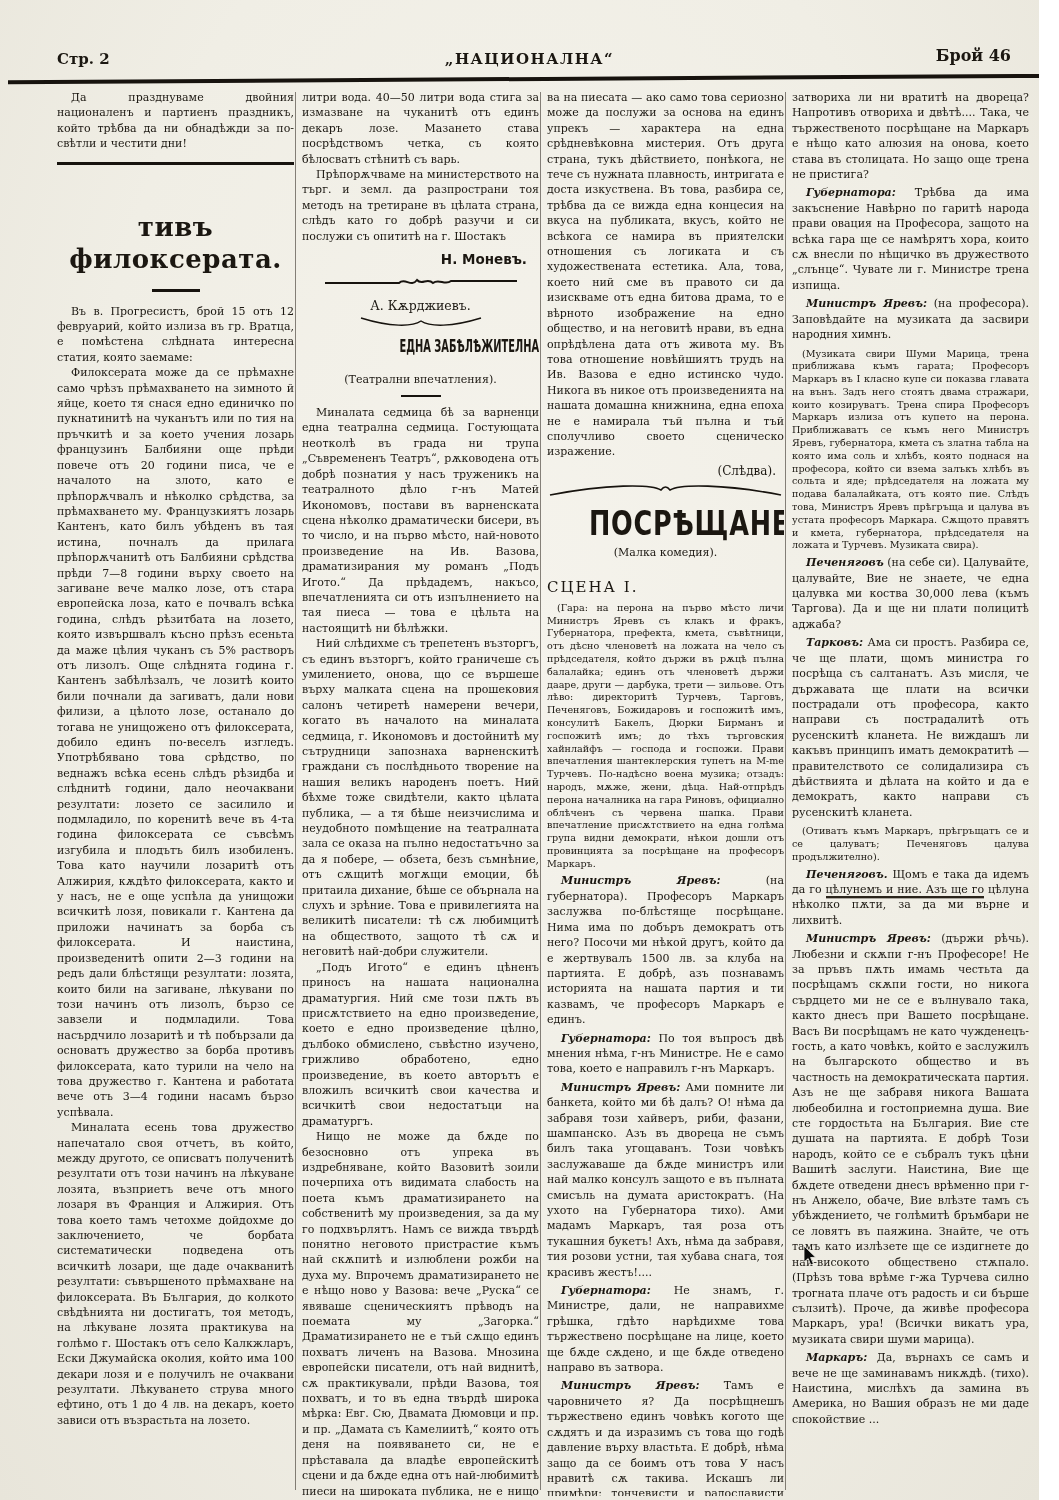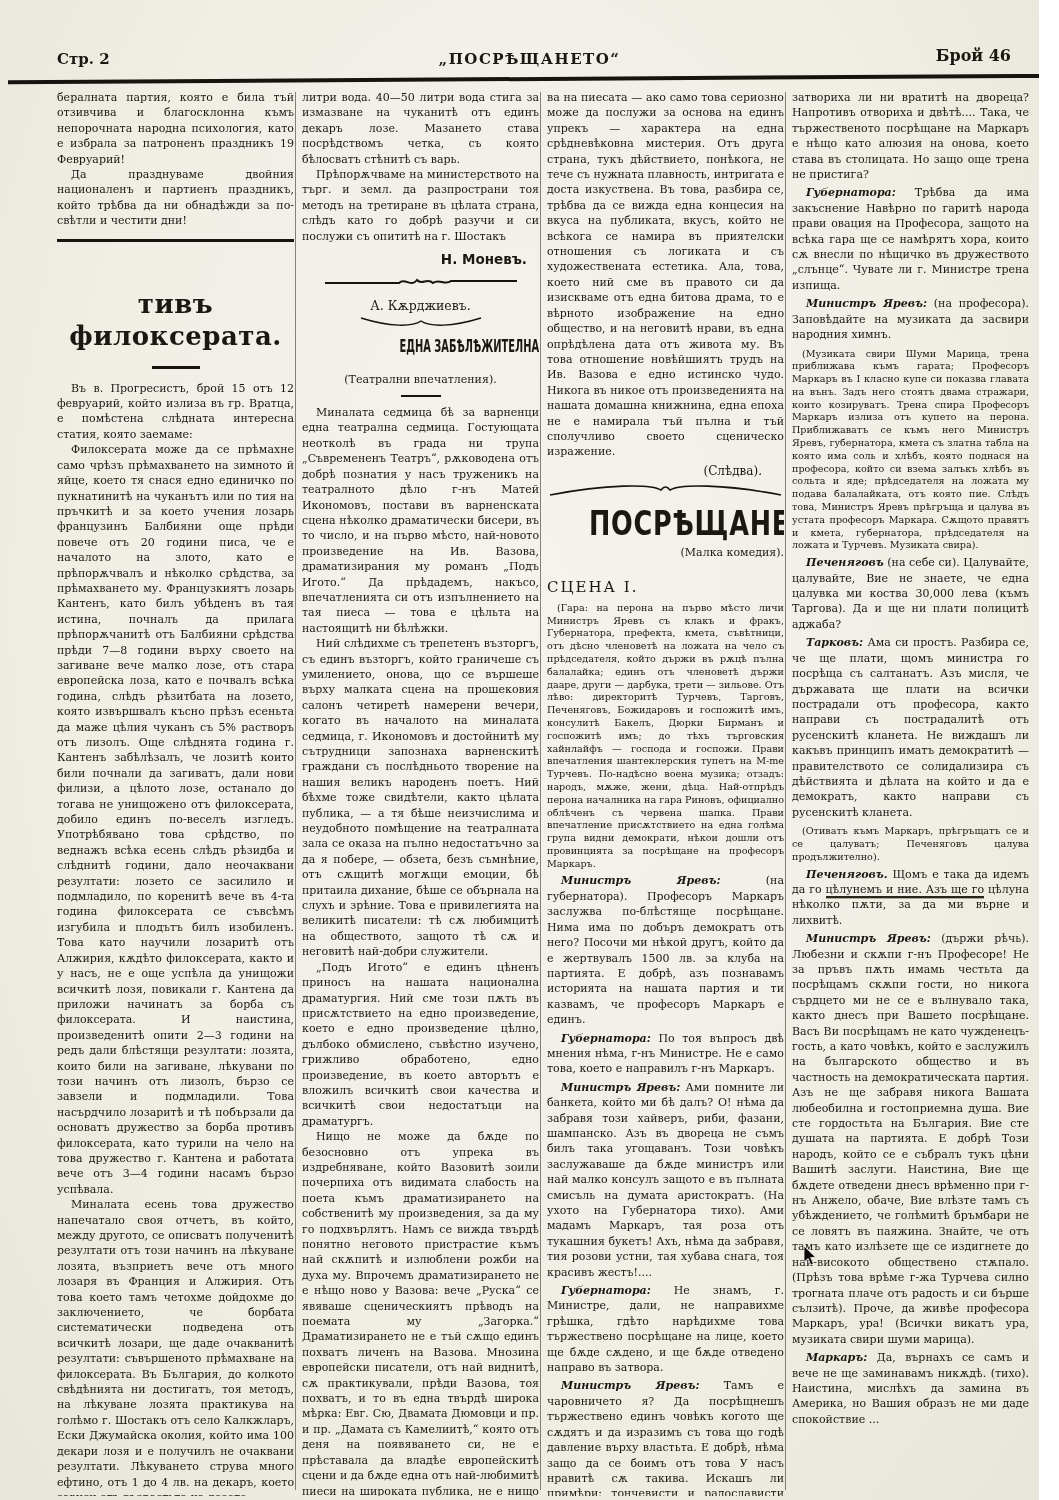--- a/index.html
+++ b/index.html
@@ -31,46 +31,45 @@
   .sig{font:bold 13.5px/18px "DejaVu Sans",sans-serif;text-align:right;padding-right:12px;
     margin:6px 0 2px;text-indent:0;}
   .flourish{display:block;margin:6px auto 2px;}
   .byline{text-align:center;font:12.5px/16px "DejaVu Serif",serif;margin:8px 0 0;text-indent:0;}
   .brace-svg{display:block;margin:2px auto 0;}
   .a2title{text-align:center;margin:6px 0 2px;white-space:nowrap;text-indent:0;}
   .a2title span{display:inline-block;transform:scaleX(.58);transform-origin:center;
     font:bold 17px/20px "DejaVu Sans",sans-serif;}
   .a2sub{text-align:center;font:11px/14px "DejaVu Serif",serif;margin:17px 0 0;text-indent:0;}
   .short-div{width:40px;height:2px;background:#17130e;margin:8px auto 8px;}
-  .sledva{text-align:right;padding-right:22px;font:12px/18px "DejaVu Serif",serif;
+  .sledva{text-align:right;padding-right:8px;font:12px/18px "DejaVu Serif",serif;
     text-indent:0;margin-top:2px;}
   .playtitle{text-align:center;margin:6px 0 0;white-space:nowrap;text-indent:0;}
   .playtitle span{display:inline-block;transform:scaleX(.75);transform-origin:center;
     font:bold 34px/38px "DejaVu Sans",sans-serif;letter-spacing:1px;}
-  .comedy{text-align:right;font:11px/14px "DejaVu Serif",serif;margin:4px 0 0;text-indent:0;}
+  .comedy{text-align:center;font:11px/14px "DejaVu Serif",serif;margin:4px 0 0;text-indent:0;}
   .scene{font:15px/18px "DejaVu Serif",serif;letter-spacing:2px;
     margin:18px 0 6px;text-indent:0;}
   .cursor{position:absolute;left:803px;top:1246px;width:14px;height:21px;}
 </style>
 </head>
 <body>
 
 <div class="page">
 
   <div class="hdr-left">Стр. 2</div>
-  <div class="hdr-center">„ПОСРѢЩАНЕТО“</div>
+  <div class="hdr-center">„НАЦИОНАЛНА“</div>
   <div class="hdr-right">Брой 46</div>
   <div class="hdr-rule"></div>
 
   <div class="vrule" style="left:295px"></div>
   <div class="vrule" style="left:540px"></div>
   <div class="vrule" style="left:785px"></div>
 
   <div class="col" id="c1">
-    <p class="b noind">бералната партия, която е била тъй отзивчива и благосклонна къмъ непорочната народна психология, като е избрала за патроненъ праздникъ 19 Февруарий!</p>
     <p class="b">Да празднуваме двойния националенъ и партиенъ праздникъ, който трѣбва да ни обнадѣжди за по-свѣтли и честити дни!</p>
     <div class="rule-h"></div>
     <h2 class="a1title"><br><span>тивъ филоксерата.</span></h2>
     <div class="mini-div"></div>
     <p class="b">Въ в. Прогресистъ, брой 15 отъ 12 февруарий, който излиза въ гр. Вратца, е помѣстена слѣдната интересна статия, която заемаме:</p>
     <p class="b">Филоксерата може да се прѣмахне само чрѣзъ прѣмахването на зимното й яйце, което тя снася едно единичко по пукнатинитѣ на чуканътъ или по тия на пръчкитѣ и за което учения лозарь французинъ Балбияни още прѣди повече отъ 20 години писа, че е началото на злото, като е прѣпорѫчвалъ и нѣколко срѣдства, за прѣмахването му. Французкиятъ лозарь Кантенъ, като билъ убѣденъ въ тая истина, почналъ да прилага прѣпорѫчанитѣ отъ Балбияни срѣдства прѣди 7—8 години върху своето на загиване вече малко лозе, отъ стара европейска лоза, като е почвалъ всѣка година, слѣдъ рѣзитбата на лозето, която извършвалъ късно прѣзъ есеньта да маже цѣлия чуканъ съ 5% растворъ отъ лизолъ. Още слѣднята година г. Кантенъ забѣлѣзалъ, че лозитѣ които били почнали да загиватъ, дали нови филизи, а цѣлото лозе, останало до тогава не унищожено отъ филоксерата, добило единъ по-веселъ изгледъ. Употрѣбявано това срѣдство, по веднажъ всѣка есень слѣдъ рѣзидба и слѣднитѣ години, дало неочаквани резултати: лозето се засилило и подмладило, по коренитѣ вече въ 4-та година филоксерата се съвсѣмъ изгубила и плодътъ билъ изобиленъ. Това като научили лозаритѣ отъ Алжирия, кѫдѣто филоксерата, както и у насъ, не е още успѣла да унищожи всичкитѣ лозя, повикали г. Кантена да приложи начинатъ за борба съ филоксерата. И наистина, произведенитѣ опити 2—3 години на редъ дали блѣстящи резултати: лозята, които били на загиване, лѣкувани по този начинъ отъ лизолъ, бързо се завзели и подмладили. Това насърдчило лозаритѣ и тѣ побързали да основатъ дружество за борба противъ филоксерата, като турили на чело на това дружество г. Кантена и работата вече отъ 3—4 години насамъ бързо успѣвала.</p>
     <p class="b">Миналата есень това дружество напечатало своя отчетъ, въ който, между другото, се описватъ полученитѣ резултати отъ този начинъ на лѣкуване лозята, възприетъ вече отъ много лозаря въ Франция и Алжирия. Отъ това което тамъ четохме дойдохме до заключението, че борбата систематически подведена отъ всичкитѣ лозари, ще даде очакванитѣ резултати: съвършеното прѣмахване на филоксерата. Въ България, до колкото свѣдѣнията ни достигатъ, тоя методъ, на лѣкуване лозята практикува на голѣмо г. Шостакъ отъ село Калкжларъ, Ески Джумайска околия, който има 100 декари лозя и е получилъ не очаквани резултати. Лѣкуването струва много ефтино, отъ 1 до 4 лв. на декаръ, което зависи отъ възрастьта на лозето.</p>
 
   </div>
 

